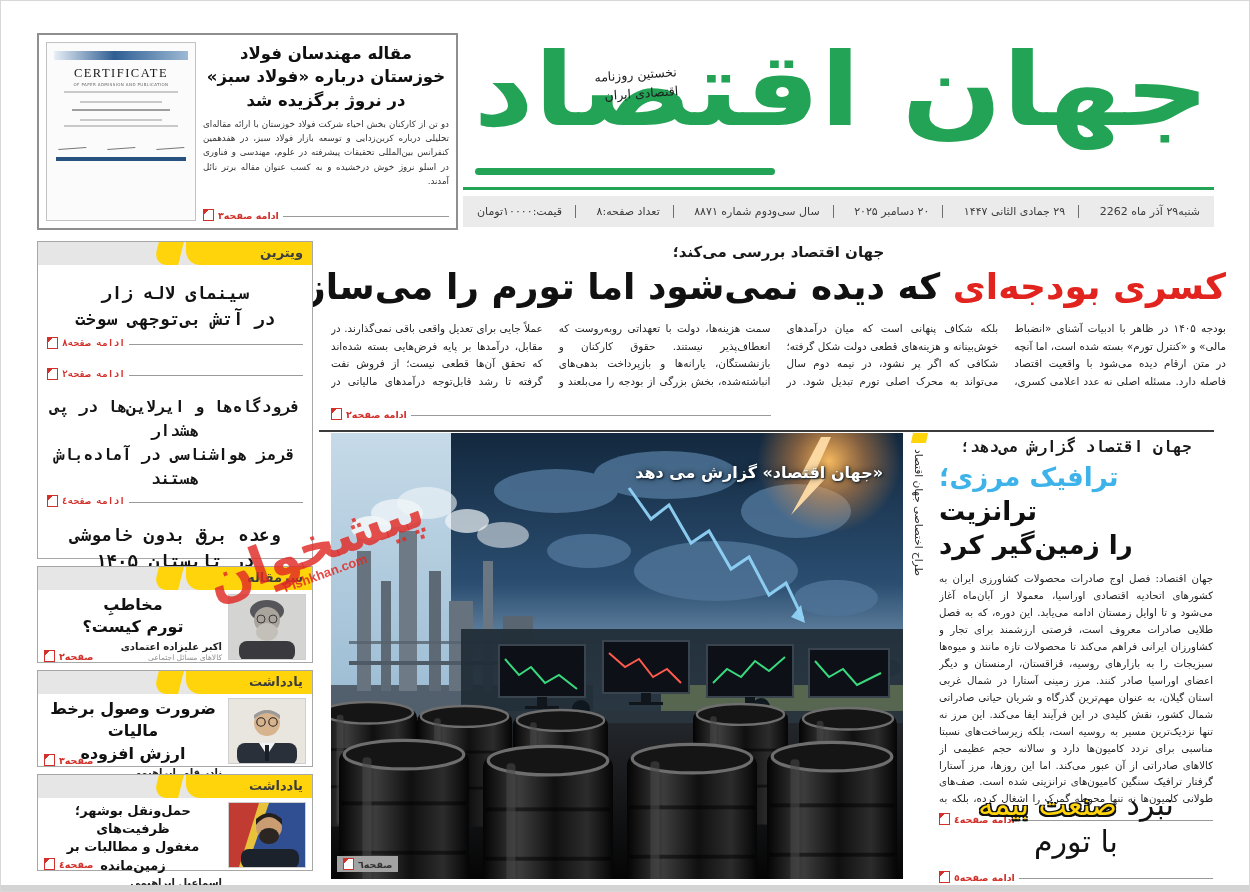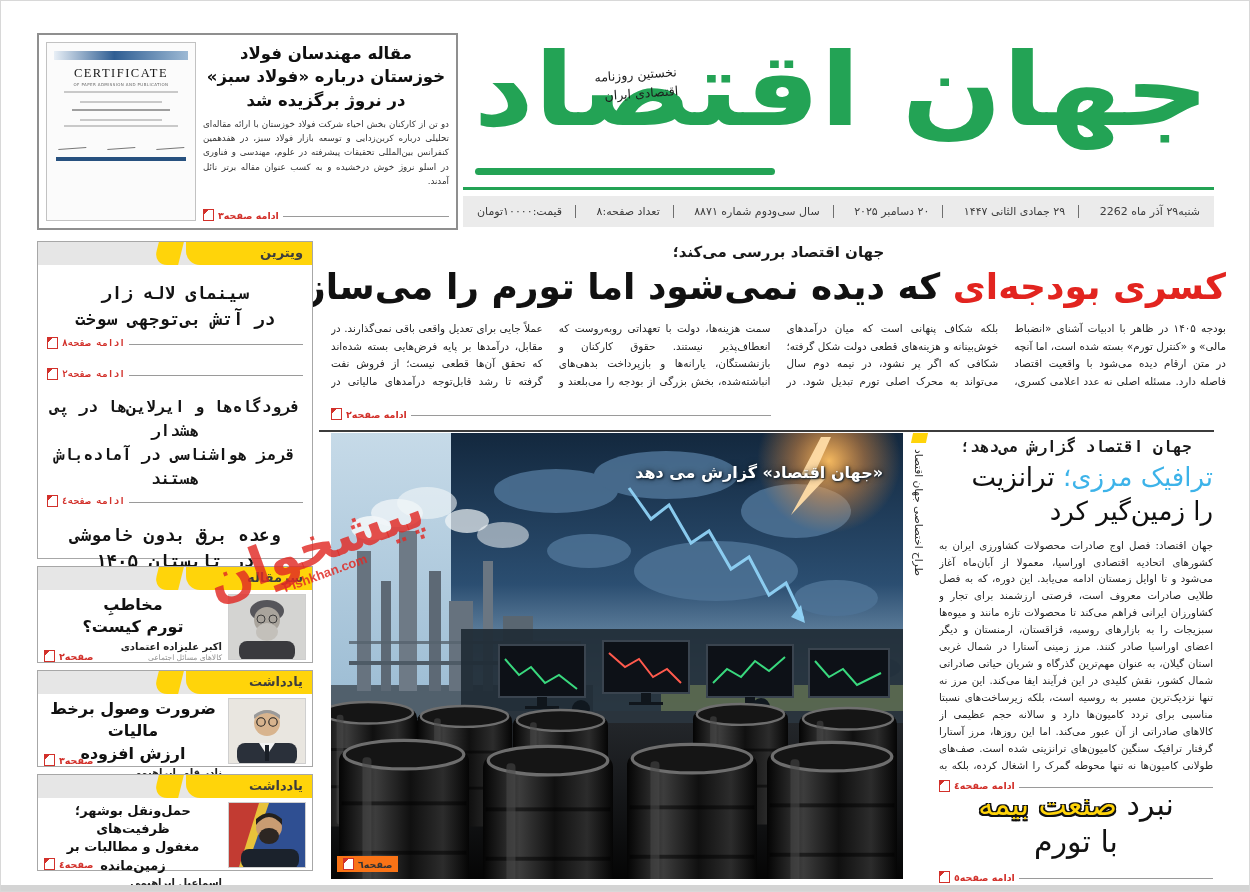--- a/index.html
+++ b/index.html
@@ -76,32 +76,32 @@
   .c-photo svg{display:block;width:100%;height:100%;}
 
   
   .feature{position:absolute;left:330px;top:432px;width:572px;height:446px;background:#a9c4d8;overflow:hidden;}
   .feature svg{position:absolute;left:0;top:0;}
   .f-kicker{position:absolute;top:30px;right:20px;direction:rtl;color:#fff;font-size:16px;font-weight:bold;
             text-shadow:1px 1px 2px #0c2033,0 0 6px rgba(0,0,0,.7);}
   .f-title{position:absolute;top:56px;right:8px;direction:rtl;color:#fff;font-size:34px;font-weight:900;
            text-shadow:2px 2px 0 rgba(12,32,52,.9),-1px 2px 6px rgba(0,0,0,.65),0 0 12px rgba(0,0,0,.5);}
   .f-title .green{color:#2fb24c;text-shadow:-1.5px -1.5px 0 #fff,1.5px -1.5px 0 #fff,-1.5px 1.5px 0 #fff,1.5px 1.5px 0 #fff;}
-  .f-page{position:absolute;left:6px;bottom:7px;background:#f97316;padding:2px 6px;display:flex;gap:4px;align-items:center;}
+  .f-page{position:absolute;left:6px;bottom:7px;background:#a3a3a3;padding:2px 6px;display:flex;gap:4px;align-items:center;}
   .f-page .txt{font-size:9.5px;color:#333;font-weight:bold;direction:rtl;}
 
   
   .credit{position:absolute;left:904px;top:432px;width:28px;height:205px;display:flex;flex-direction:column;align-items:center;}
   .credit .mark{width:15px;height:10px;background:#ffd40a;transform:skewX(-12deg);margin-bottom:6px;}
   .credit .vtxt{writing-mode:vertical-rl;font-size:10.5px;color:#2a2a2a;letter-spacing:.5px;}
 
   
   .transit{position:absolute;left:938px;top:436px;width:274px;}
   .t-kicker{text-align:center;direction:rtl;font-size:16px;font-weight:bold;color:#181818;font-family:Liberation Mono, monospace;}
-  .t-headline{text-align:right;direction:rtl;font-size:26px;font-weight:400;line-height:1.3;color:#101010;margin-top:4px;}
+  .t-headline{text-align:left;direction:rtl;font-size:26px;font-weight:700;line-height:1.3;color:#101010;margin-top:4px;}
   .t-headline .cyan{color:#3db3e9;}
   .t-body{margin-top:9px;direction:rtl;font-size:10.2px;line-height:1.66;text-align:justify;color:#242424;height:238px;overflow:hidden;}
   .t-cont{margin-top:4px;}
 
   
   .insurance{position:absolute;left:938px;top:786px;width:274px;text-align:center;direction:rtl;}
   .i-line{font-size:30px;font-weight:400;color:#121212;line-height:1.22;}
   .i-line .yellow{color:#ffd40a;text-shadow:-1.5px -1.5px 0 #111,1.5px -1.5px 0 #111,-1.5px 1.5px 0 #111,1.5px 1.5px 0 #111,0 2px 0 #111;}
   .i-cont{margin-top:11px;}
 

